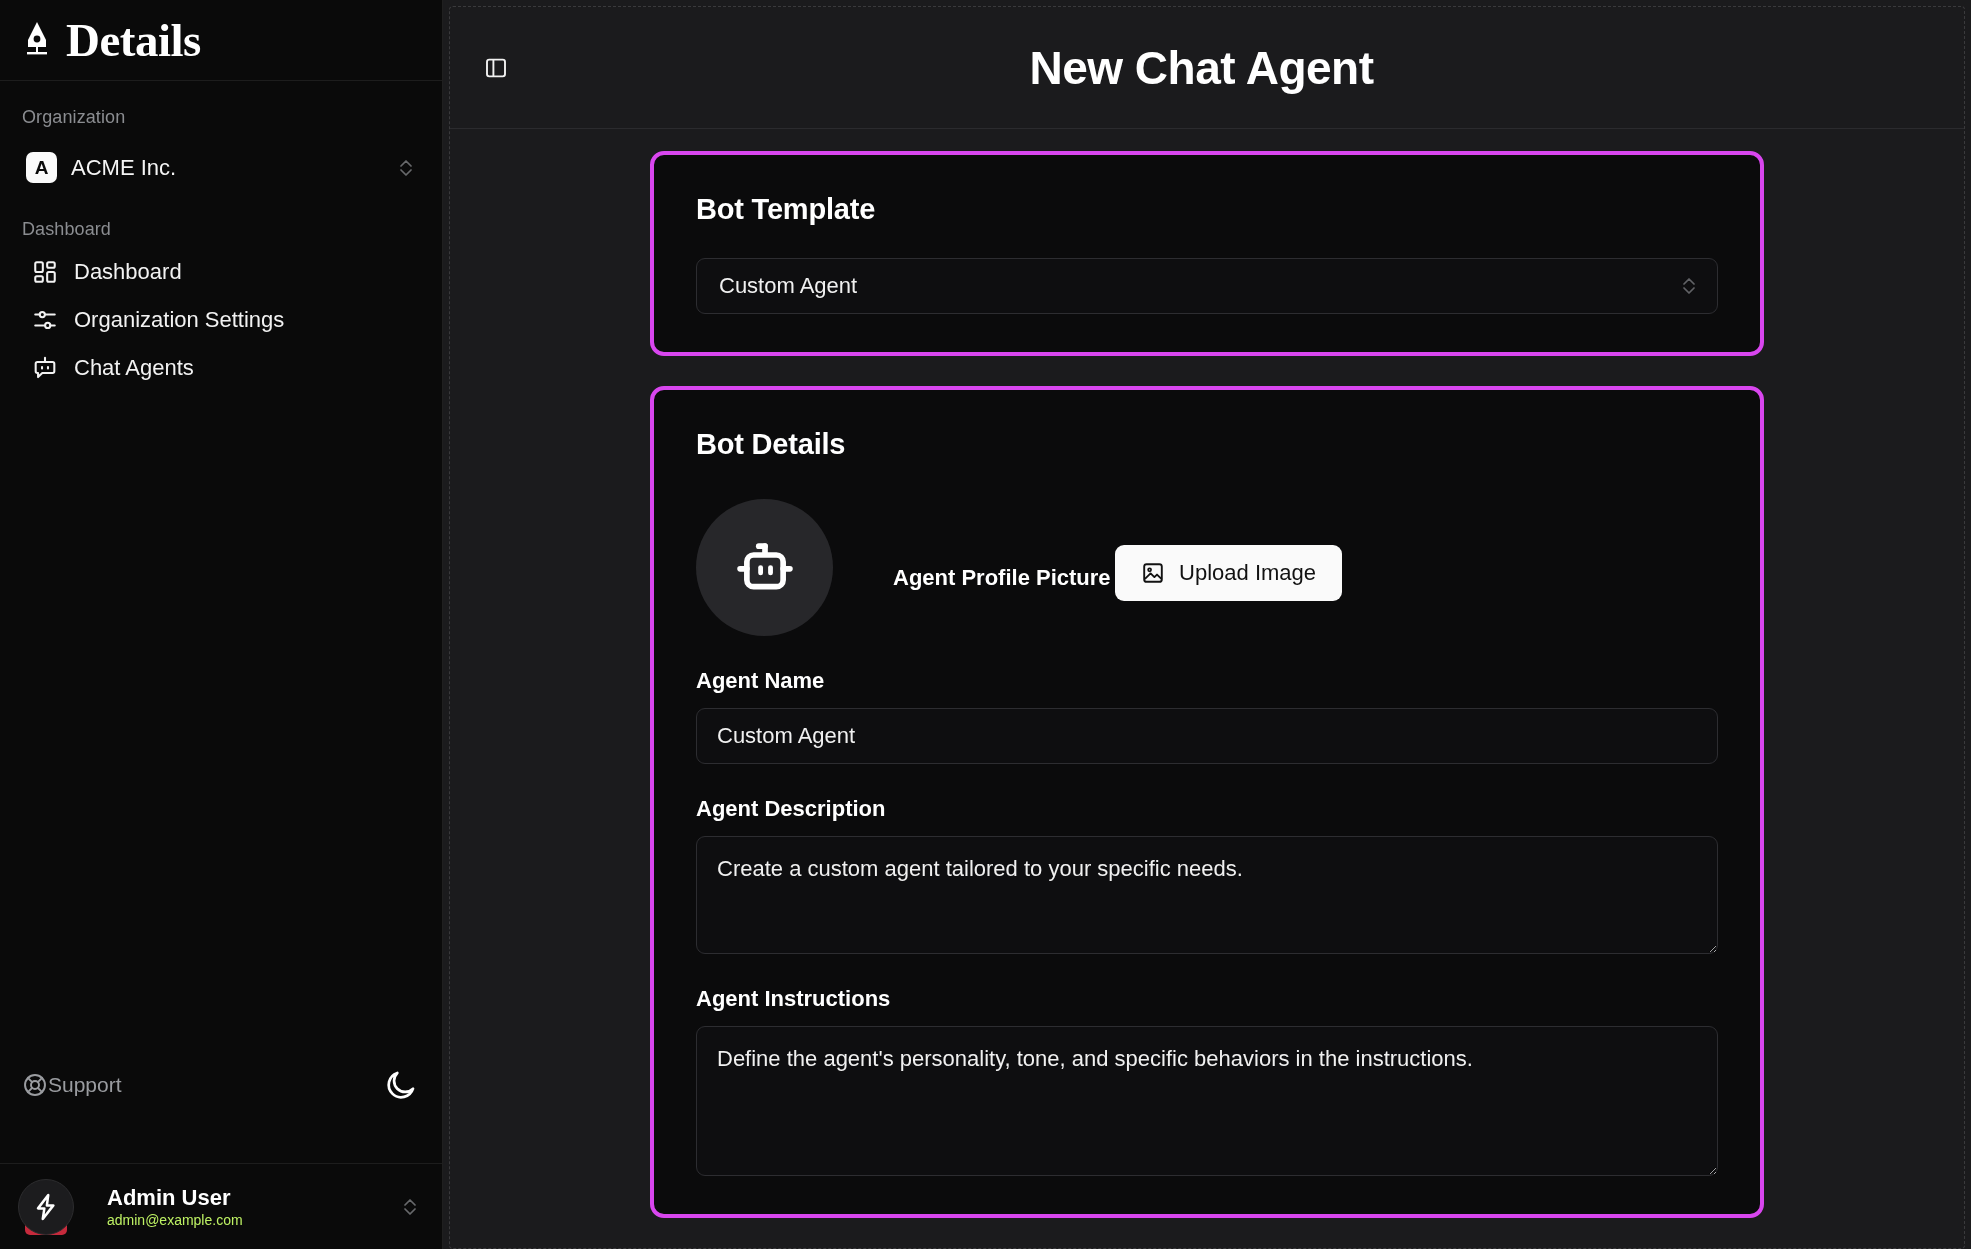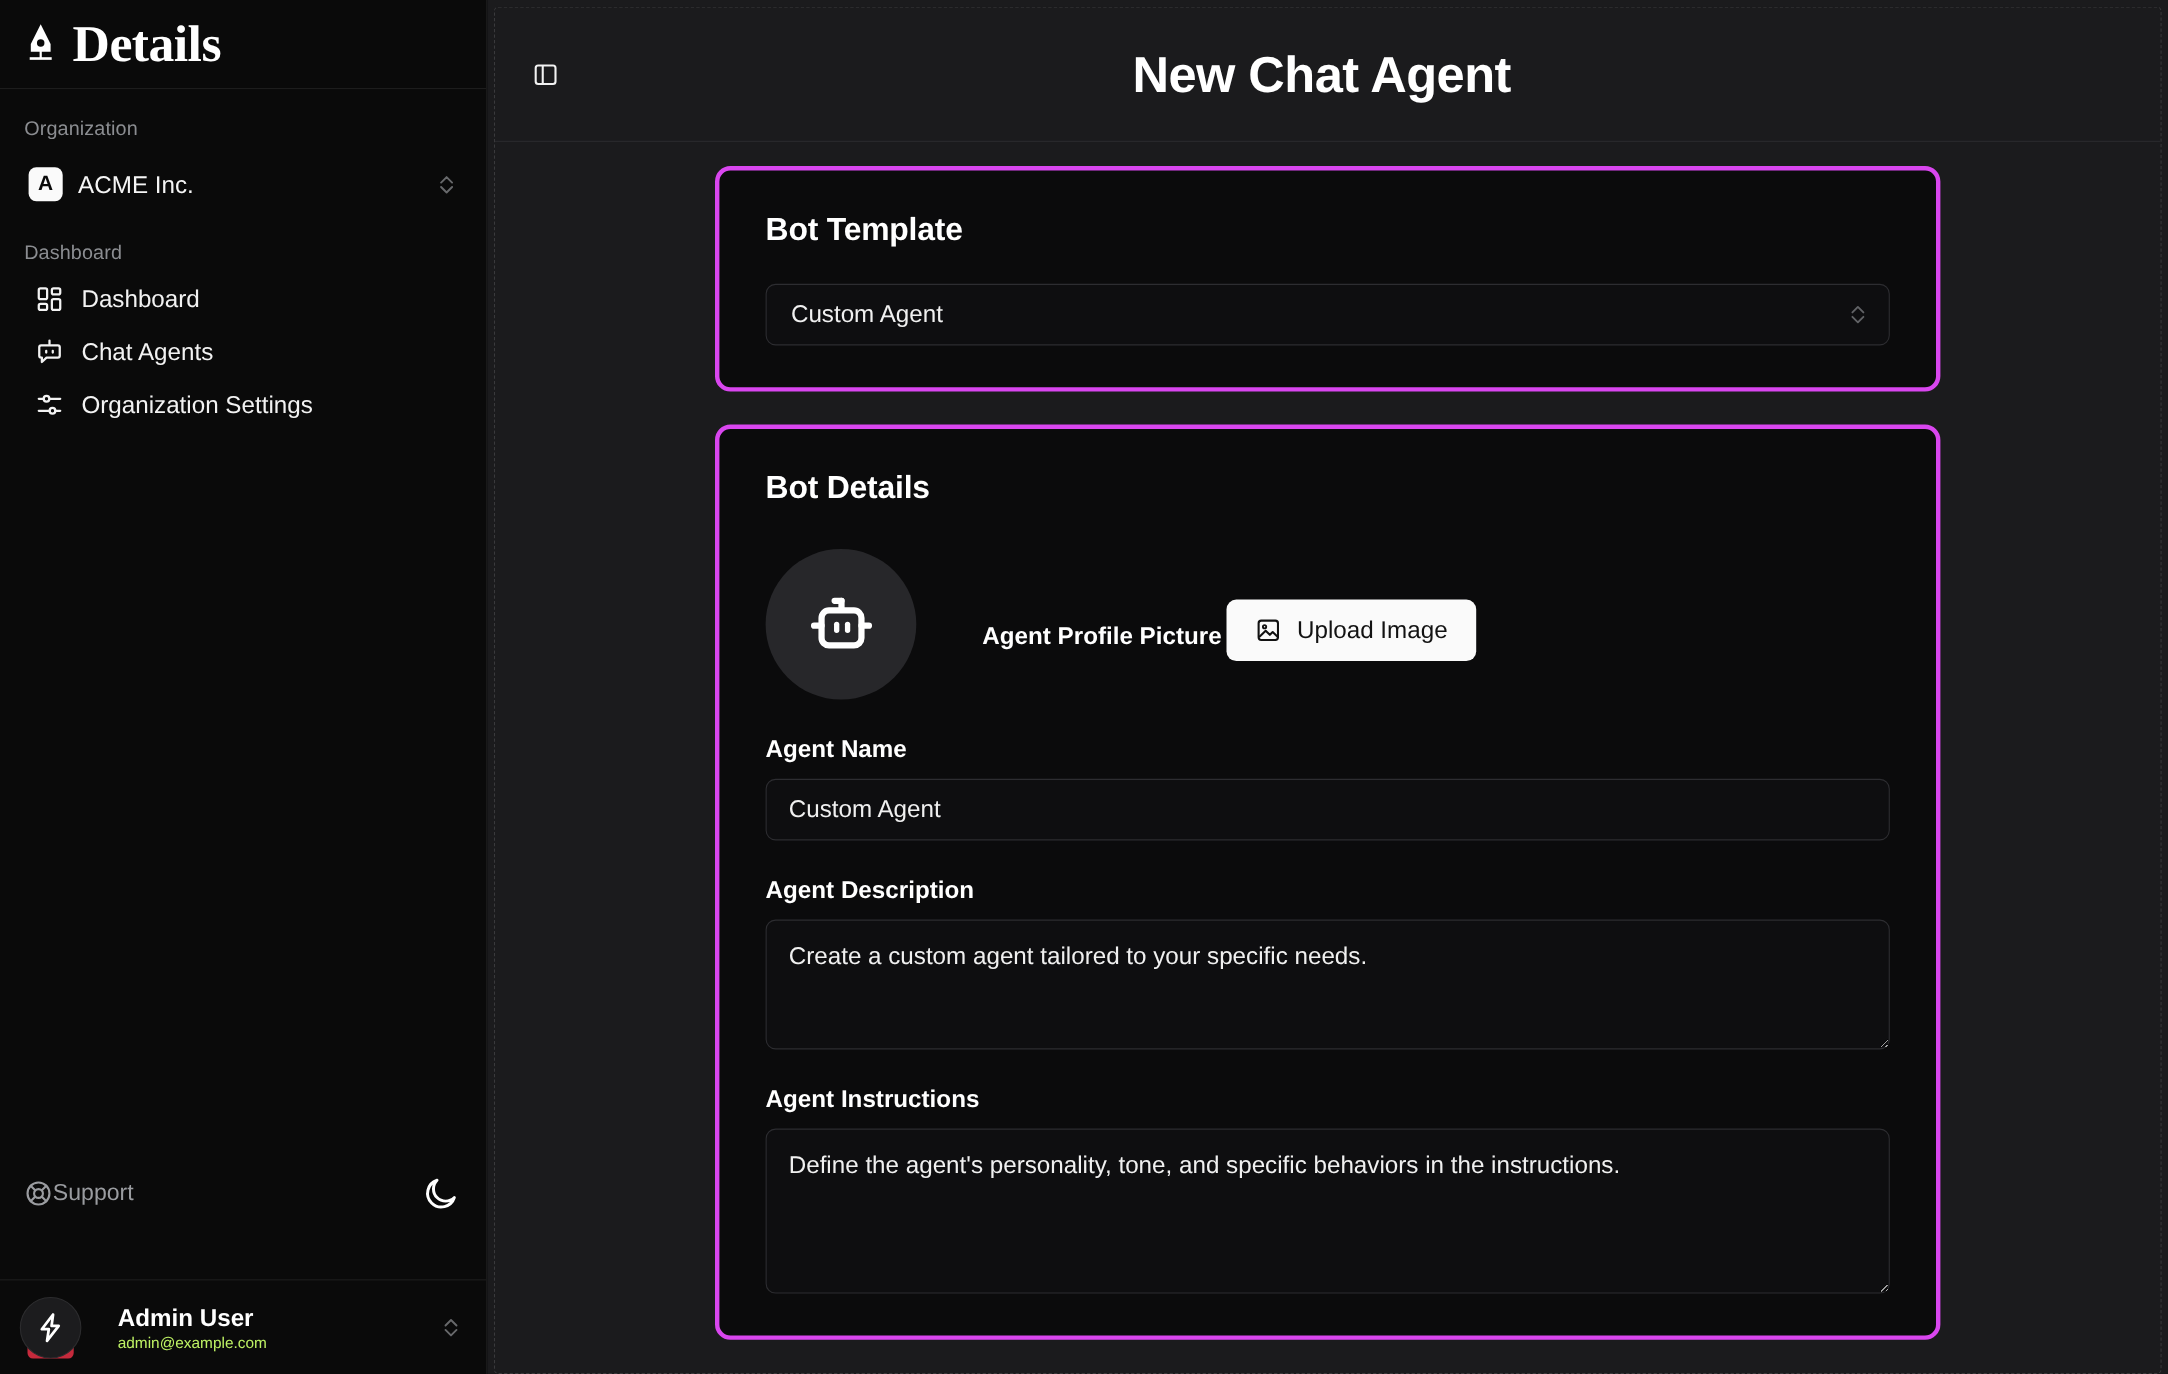--- a/index.html
+++ b/index.html
@@ -226,36 +226,36 @@
           <rect x="3" y="3" width="7" height="9" rx="1.4" fill="none" stroke="#f2f2f2" stroke-width="1.9"></rect>
           <rect x="14" y="3" width="7" height="5" rx="1.4" fill="none" stroke="#f2f2f2" stroke-width="1.9"></rect>
           <rect x="14" y="12" width="7" height="9" rx="1.4" fill="none" stroke="#f2f2f2" stroke-width="1.9"></rect>
           <rect x="3" y="16" width="7" height="5" rx="1.4" fill="none" stroke="#f2f2f2" stroke-width="1.9"></rect>
         </svg>
         <span class="nav-label">Dashboard</span>
       </div>
 
       <div class="nav-item">
         <svg class="nav-ico" viewBox="0 0 24 24">
+          <path d="M3 7 h4 M12 7 h9" fill="none" stroke="#f2f2f2" stroke-width="1.9" stroke-linecap="round"></path>
+          <circle cx="9.5" cy="7" r="2.4" fill="none" stroke="#f2f2f2" stroke-width="1.9"></circle>
+          <path d="M3 17 h9 M17 17 h4" fill="none" stroke="#f2f2f2" stroke-width="1.9" stroke-linecap="round"></path>
+          <circle cx="14.5" cy="17" r="2.4" fill="none" stroke="#f2f2f2" stroke-width="1.9"></circle>
+        </svg>
+        <span class="nav-label">Organization Settings</span>
+      </div>
+
+      <div class="nav-item">
+        <svg class="nav-ico" viewBox="0 0 24 24">
           <path d="M12 2.5 v3" fill="none" stroke="#f2f2f2" stroke-width="1.9" stroke-linecap="round"></path>
           <path d="M5 6.5 h14 a1.6 1.6 0 0 1 1.6 1.6 v7 a1.6 1.6 0 0 1 -1.6 1.6 H9.5 L5.6 20.4 V16.7 H5 a1.6 1.6 0 0 1 -1.6 -1.6 v-7 A1.6 1.6 0 0 1 5 6.5 z" fill="none" stroke="#f2f2f2" stroke-width="1.9" stroke-linejoin="round"></path>
           <rect x="8.3" y="10.1" width="1.9" height="3.3" rx="0.9" fill="#f2f2f2"></rect>
           <rect x="13.8" y="10.1" width="1.9" height="3.3" rx="0.9" fill="#f2f2f2"></rect>
         </svg>
         <span class="nav-label">Chat Agents</span>
-      </div>
-
-      <div class="nav-item">
-        <svg class="nav-ico" viewBox="0 0 24 24">
-          <path d="M3 7 h4 M12 7 h9" fill="none" stroke="#f2f2f2" stroke-width="1.9" stroke-linecap="round"></path>
-          <circle cx="9.5" cy="7" r="2.4" fill="none" stroke="#f2f2f2" stroke-width="1.9"></circle>
-          <path d="M3 17 h9 M17 17 h4" fill="none" stroke="#f2f2f2" stroke-width="1.9" stroke-linecap="round"></path>
-          <circle cx="14.5" cy="17" r="2.4" fill="none" stroke="#f2f2f2" stroke-width="1.9"></circle>
-        </svg>
-        <span class="nav-label">Organization Settings</span>
       </div>
 
     </nav>
 
     <div class="sidebar-spacer"></div>
 
     <div class="support-row">
       <svg class="support-ico" viewBox="0 0 24 24">
         <circle cx="12" cy="12" r="9.2" fill="none" stroke="#9a9ca0" stroke-width="1.8"></circle>
         <circle cx="12" cy="12" r="3.7" fill="none" stroke="#9a9ca0" stroke-width="1.8"></circle>

